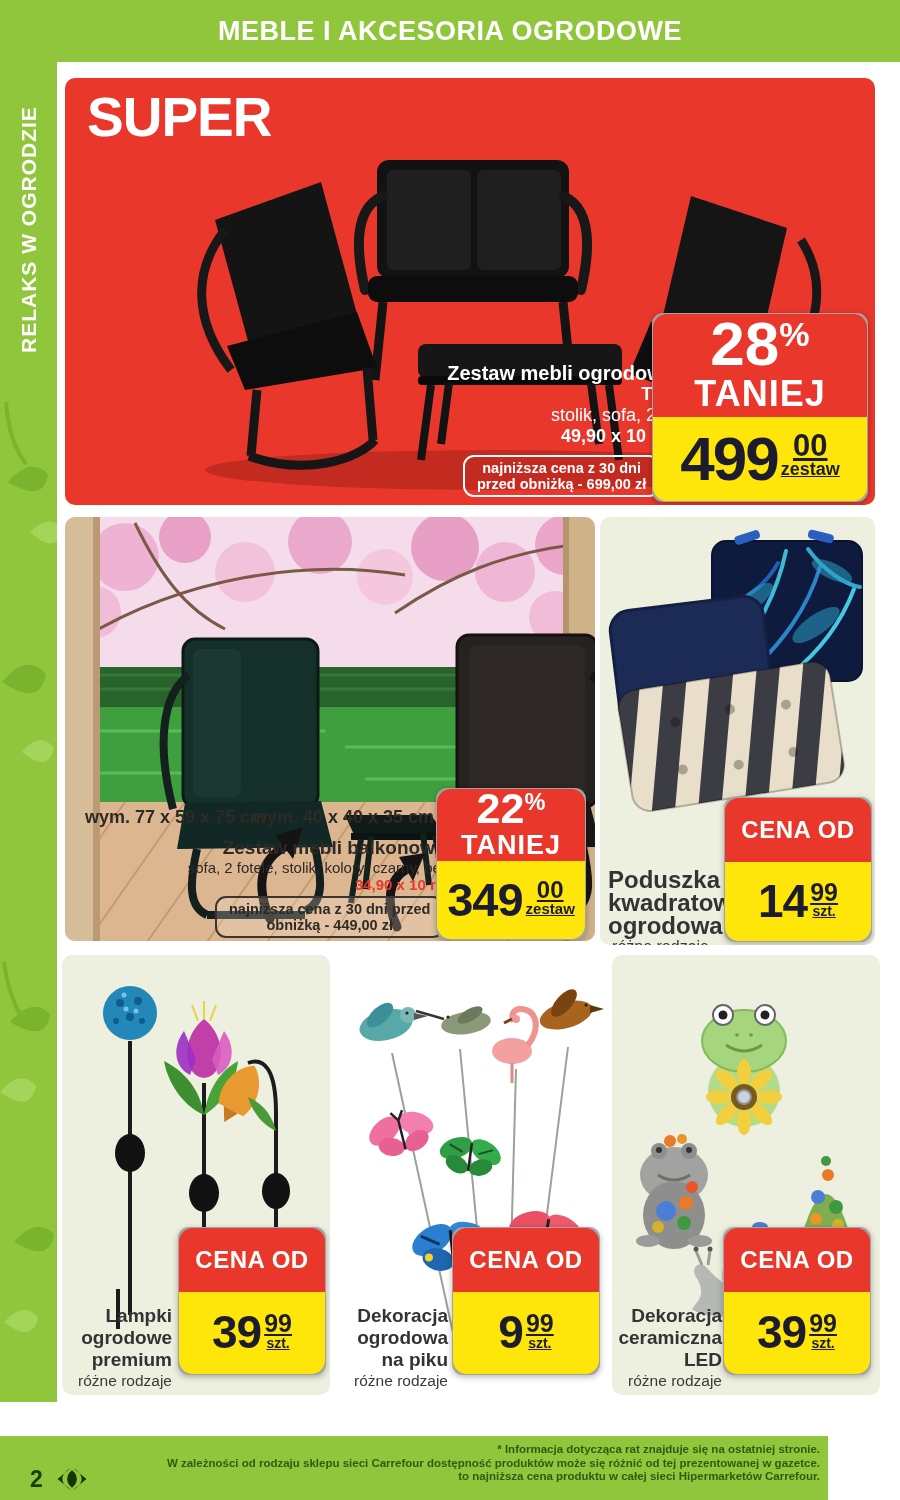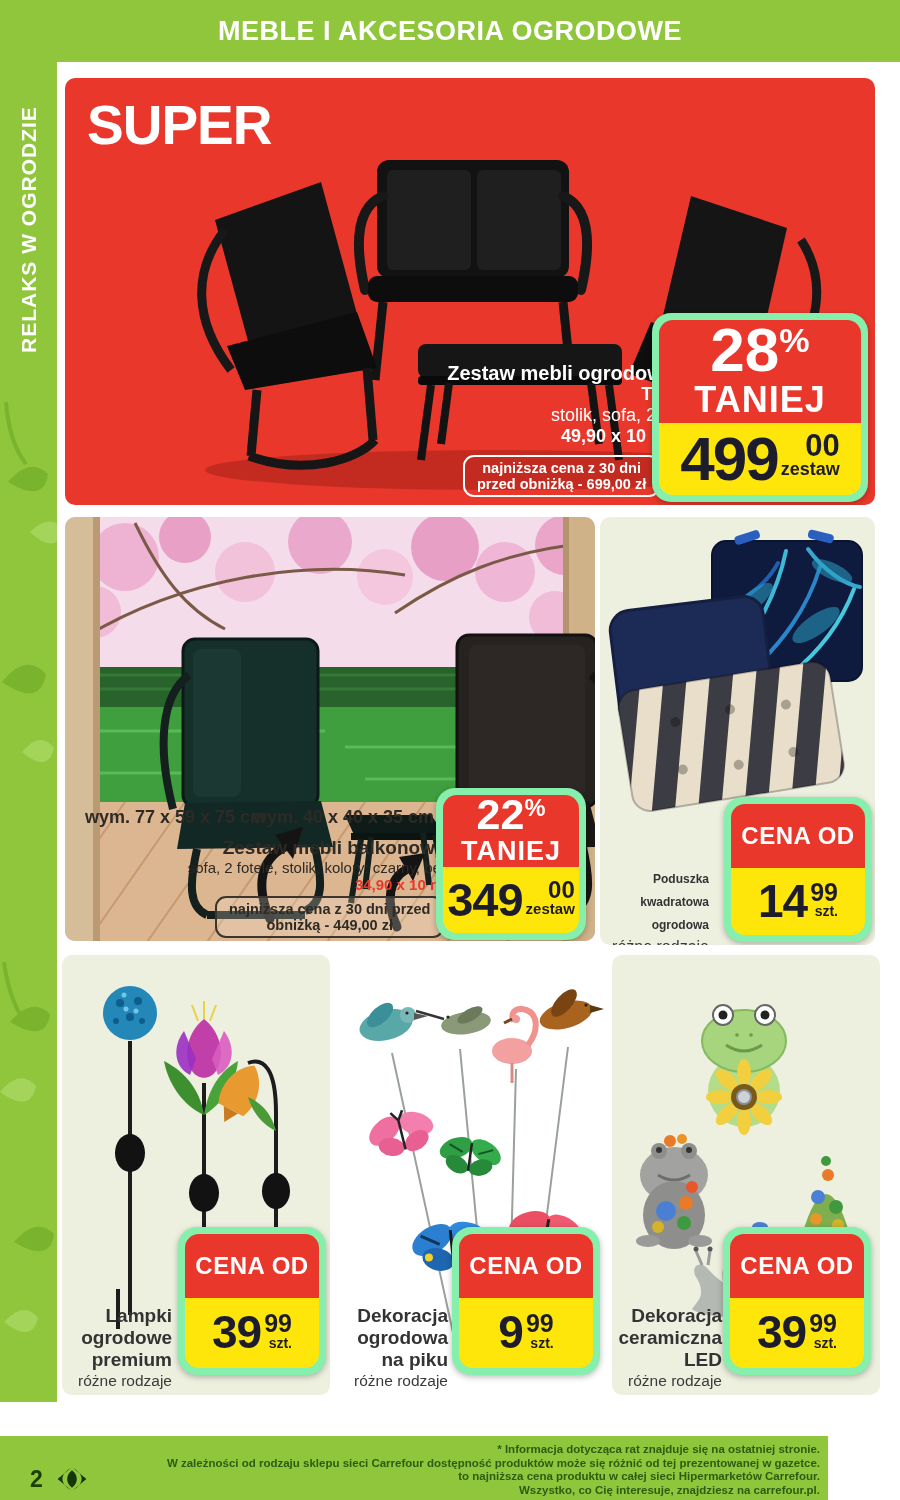--- a/index.html
+++ b/index.html
@@ -22,62 +22,62 @@
               writing-mode:vertical-rl;transform:rotate(180deg);
               color:#fff;font-weight:bold;font-size:21px;letter-spacing:1px;}
   .footer{left:0;top:1436px;width:788px;height:98px;background:var(--green);padding-left:40px;}
   .legal{position:absolute;right:8px;top:7px;text-align:right;color:var(--footer-ink);
          font-size:11.5px;font-weight:bold;line-height:13.5px;}
   .legal .brand{font-weight:900;}
   .pageno{position:absolute;left:30px;top:30px;color:#1c3e08;font-size:23px;font-weight:bold;}
 
   
   .superoffer{left:65px;top:78px;width:810px;height:427px;background:var(--red);border-radius:10px;overflow:hidden;}
-  .ribbon{position:absolute;left:22px;top:14px;color:#fff;font-weight:800;font-size:55px;line-height:.93;letter-spacing:-1px;margin-top:8px;}
+  .ribbon{position:absolute;left:22px;top:14px;color:#fff;font-weight:800;font-size:55px;line-height:.93;letter-spacing:-1px;}
   .so-info{position:absolute;left:250px;top:285px;width:390px;text-align:right;color:#fff;line-height:21px;}
   .so-name{font-weight:bold;font-size:20px;}
   .so-brand{font-weight:bold;font-size:18px;}
   .so-desc{font-size:18px;}
   .so-rat{font-weight:bold;font-size:18px;}
   .lowbox{position:absolute;border:2px solid #fff;border-radius:11px;color:#fff;
           font-size:14.5px;font-weight:bold;line-height:16px;text-align:center;padding:3px 12px;}
   .lowbox.so{left:398px;top:377px;}
   .lowbox.dark{border-color:#3a352e;color:var(--ink);background:rgba(245,233,214,.25);}
 
   
-  .badge{background:#86efac;border-radius:19px;padding:7px;box-shadow:0 2px 6px rgba(0,0,0,.28);
+  .badge{background:#a3a3a3;border-radius:11px;padding:1px;box-shadow:0 2px 6px rgba(0,0,0,.28);
          display:flex;box-sizing:border-box;}
   .badge-inner{flex:1;display:flex;flex-direction:column;border-radius:14px;overflow:hidden;}
   .b-top{background:var(--red);color:#fff;display:flex;flex-direction:column;align-items:center;justify-content:center;}
   .b-bot{background:var(--yellow);display:flex;align-items:center;justify-content:center;flex:1;}
   .pct{display:flex;align-items:flex-start;font-weight:800;line-height:.9;}
   .pct .sign{font-size:55%;margin-top:3px;}
   .taniej{font-weight:800;letter-spacing:1px;margin-top:2px;}
   .cenaod{font-weight:800;letter-spacing:.5px;}
   .price{display:flex;align-items:flex-start;font-weight:800;color:var(--dark);line-height:.85;}
-  .price .col{display:flex;flex-direction:column;align-items:flex-end;margin-left:3px;}
+  .price .col{display:flex;flex-direction:column;align-items:center;margin-left:3px;text-decoration:underline;}
   .price .unit{margin-top:3px;font-weight:bold;}
   .bdg-lg .b-top{height:103px;} .bdg-lg .pct{font-size:62px;} .bdg-lg .taniej{font-size:36px;}
   .bdg-lg .price .main{font-size:62px;letter-spacing:-2px;} .bdg-lg .price .dec{font-size:31px;} .bdg-lg .price .unit{font-size:18px;}
   .bdg-md .b-top{height:72px;} .bdg-md .pct{font-size:43px;} .bdg-md .taniej{font-size:27px;}
   .bdg-md .price .main{font-size:47px;letter-spacing:-1px;} .bdg-md .price .dec{font-size:24px;} .bdg-md .price .unit{font-size:15px;}
   .bdg-sm .b-top{height:64px;} .bdg-sm .cenaod{font-size:24px;}
   .bdg-sm .price .main{font-size:46px;letter-spacing:-1px;} .bdg-sm .price .dec{font-size:25px;} .bdg-sm .price .unit{font-size:14px;}
 
   
   .tile{border-radius:10px;overflow:hidden;}
   .balcony{left:65px;top:517px;width:530px;height:424px;}
   .dim{position:absolute;color:var(--ink);font-weight:bold;font-size:18px;}
   .bal-info{position:absolute;right:120px;top:320px;text-align:right;color:var(--ink);line-height:17px;}
   .bal-name{font-weight:bold;font-size:19px;line-height:22px;}
   .bal-desc{font-size:15px;}
   .bal-rat{font-weight:bold;font-size:15px;color:var(--red);}
   .cushions{left:600px;top:517px;width:275px;height:428px;background:var(--cream);}
   .p-info{position:absolute;text-align:right;color:#333;}
-  .p-name{font-weight:bold;font-size:12px;line-height:23px;}
+  .p-name{font-weight:bold;font-size:24px;line-height:23px;}
   .p-var{font-size:16px;margin-top:1px;color:#3a3a3a;}
   .shelf{top:955px;width:268px;height:440px;background:var(--cream);}
   .t-lamps{left:62px;} .t-picks{left:338px;background:#fff;} .t-ceramic{left:612px;}
   .shelf .p-info{left:4px;width:106px;top:350px;}
   .shelf .p-name{font-size:19px;line-height:22px;}
   .shelf .p-var{font-size:15.5px;}
 </style>
 </head>
 <body>
 
@@ -582,23 +582,20 @@
         </div>
       </div>
     </div>
   </div>
 
   <div class="abs footer">
     <div class="legal">
       <div>* Informacja dotycząca rat znajduje się na ostatniej stronie.</div>
       <div>W zależności od rodzaju sklepu sieci Carrefour dostępność produktów może się różnić od tej prezentowanej w gazetce.</div>
       <div>to najniższa cena produktu w całej sieci Hipermarketów Carrefour.</div>
-      <div>
-        <span>Wszystko, co Cię interesuje, znajdziesz na </span><span class="brand">carrefour.pl.</span>
-      </div>
     </div>
     <div class="pageno">2</div>
     <svg width="32" height="28" viewBox="0 0 40 34" style="position:absolute;left:56px;top:29px;">
       <g fill="#16350a">
         <path d="M19,3 C12,7 8,12 8,17 C8,22 12,27 19,31 L2,17 Z"></path>
         <path d="M21,3 C28,7 32,12 32,17 C32,22 28,27 21,31 L38,17 Z"></path>
         <path d="M20,6 C16,9 14,13 14,17 C14,21 16,25 20,28 C24,25 26,21 26,17 C26,13 24,9 20,6 Z"></path>
       </g>
     </svg>
   </div>

